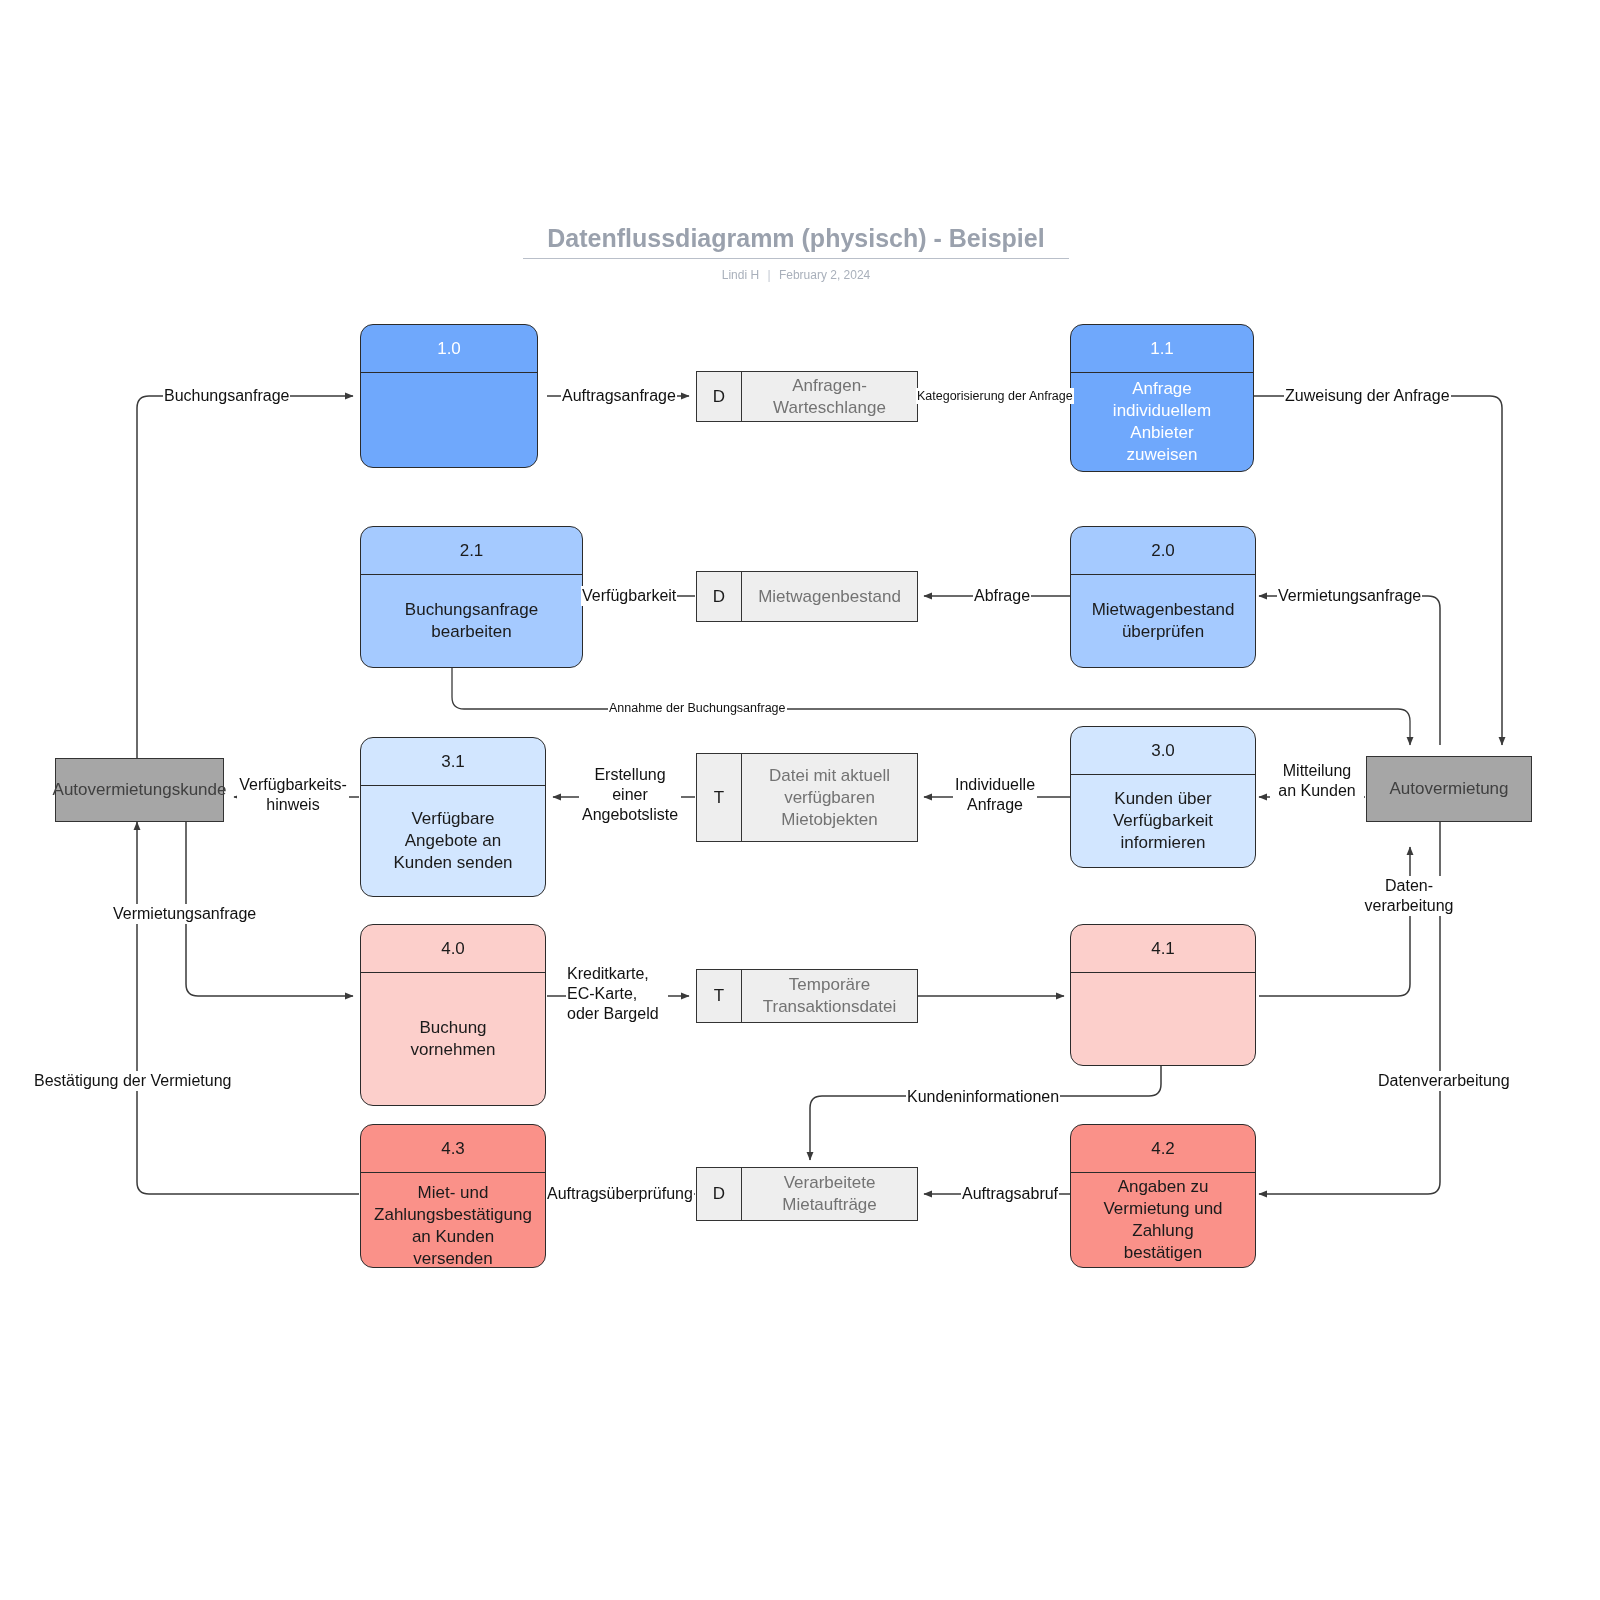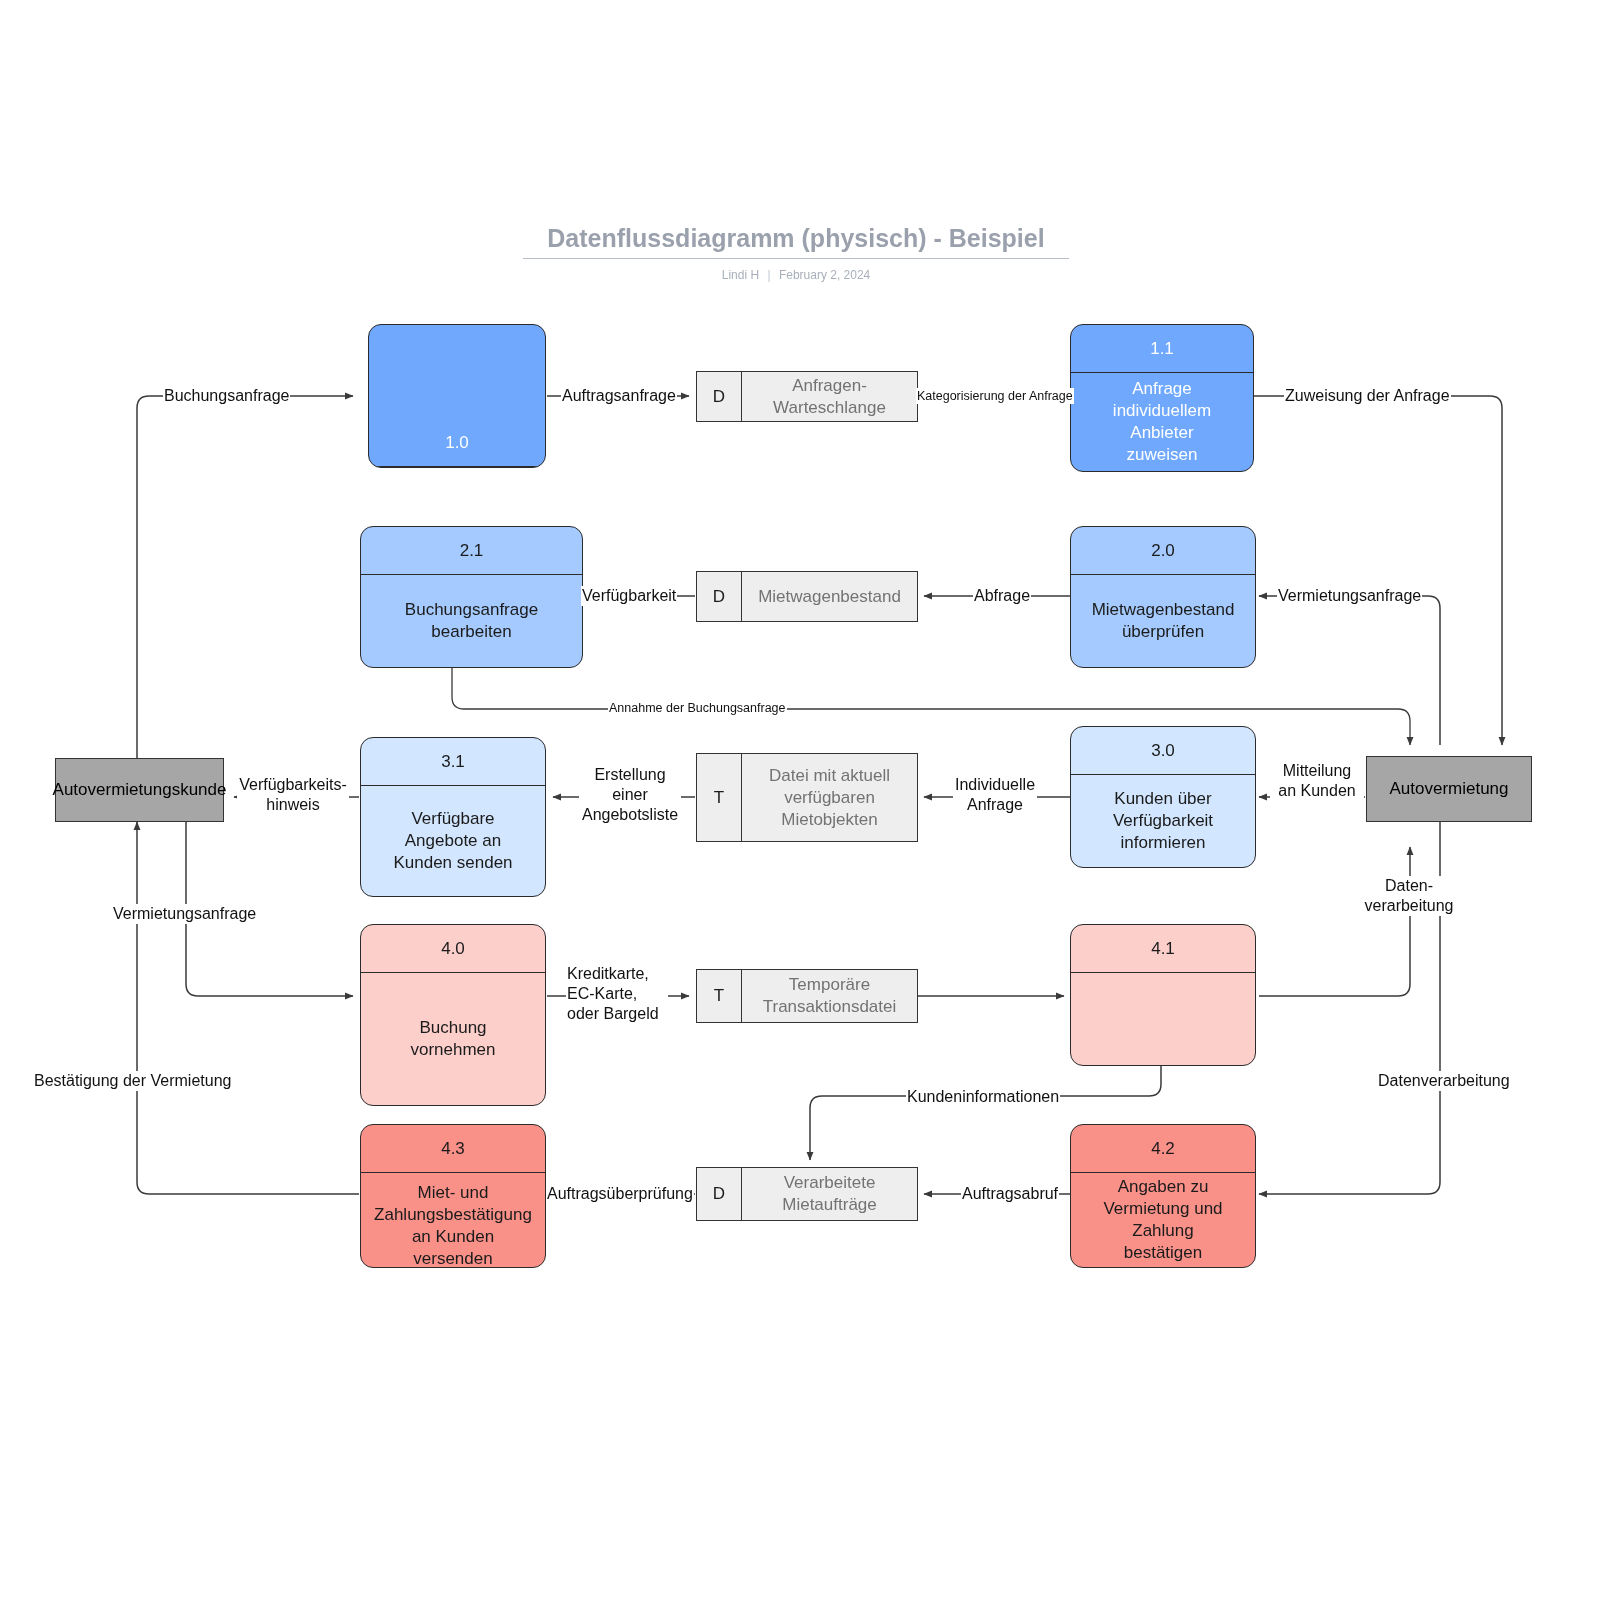--- a/index.html
+++ b/index.html
@@ -145,21 +145,21 @@
     position: absolute;
     box-sizing: border-box;
     border: 1.3px solid #333333;
     background: #a6a6a6;
     display: flex;
     align-items: center;
     justify-content: center;
   }
   .entity span {
     font-size: 17px;
-    color: #000000;
+    color: #404040;
     white-space: nowrap;
   }
 
   
   .flabel {
     position: absolute;
     font-size: 16px;
     line-height: 20px;
     color: #111111;
     background: #ffffff;
@@ -241,21 +241,21 @@
   </svg>
 
   <div class="entity" style="left:55px; top:758px; width:169px; height:64px;">
     <span>Autovermietungskunde</span>
   </div>
 
   <div class="entity" style="left:1366px; top:756px; width:166px; height:66px;">
     <span>Autovermietung</span>
   </div>
 
-  <div class="process tone-blue-dark" style="left:368px; top:324px; width:178px; height:144px;justify-content:flex-end;">
+  <div class="process tone-blue-dark" style="left:360px; top:324px; width:178px; height:144px;">
     <div class="pnum">1.0</div>
   </div>
 
   <div class="process tone-blue-dark" style="left:1070px; top:324px; width:184px; height:148px;">
     <div class="pnum">1.1</div>
     <div class="pbody" style="white-space:pre-line;">Anfrage
 individuellem
 Anbieter
 zuweisen</div>
   </div>

